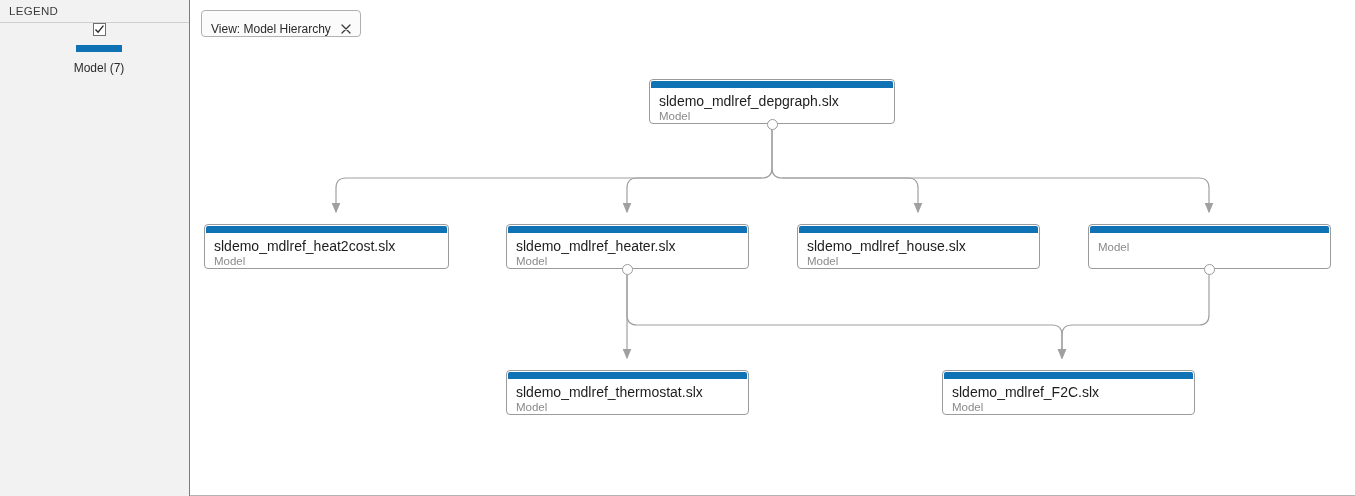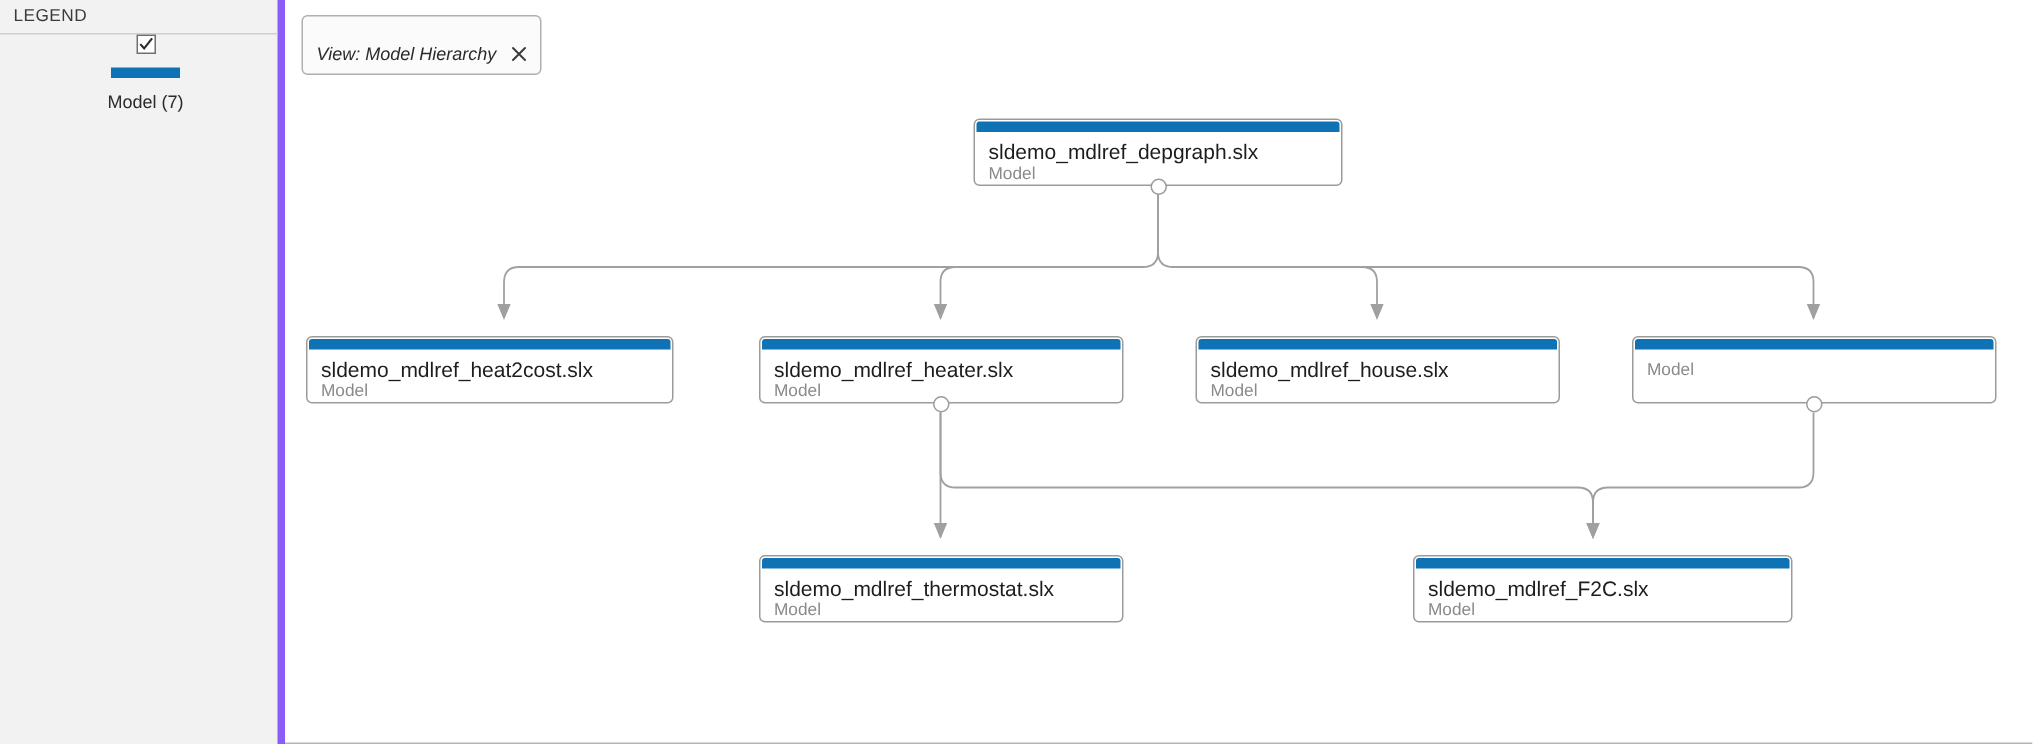--- a/index.html
+++ b/index.html
@@ -21,21 +21,21 @@
     display: flex;
   }
 
   
   .sidebar {
     position: relative;
     width: 190px;
     height: 496px;
     box-sizing: border-box;
     background: #f2f2f2;
-    border-right: 5px solid #8b5cf6;
+    border-right: 1px solid #8b5cf6;
   }
   .legend-header {
     height: 23px;
     box-sizing: border-box;
     border-bottom: 1px solid #cfcfcf;
     display: flex;
     align-items: center;
     padding-left: 9px;
     font-size: 11.5px;
     color: #3b3b3b;
@@ -80,31 +80,30 @@
     background: #ffffff;
     border-bottom: 1px solid #b4b4b4;
     overflow: hidden;
   }
 
   
   .view-chip {
     position: absolute;
     left: 11px;
     top: 10px;
-    height: 40px;
+    height: 27px;
     box-sizing: border-box;
     border: 1px solid #b0b0b0;
     border-radius: 4px;
     background: #fbfbfb;
     display: flex;
     align-items: center;
     padding: 11px 8px 0 9px;
     gap: 9px;
     z-index: 5;
-    font-style: italic;
   }
   .view-chip-label {
     font-size: 12px;
     color: #2b2b2b;
     white-space: nowrap;
   }
   .chip-close {
     display: flex;
     align-items: center;
     justify-content: center;

